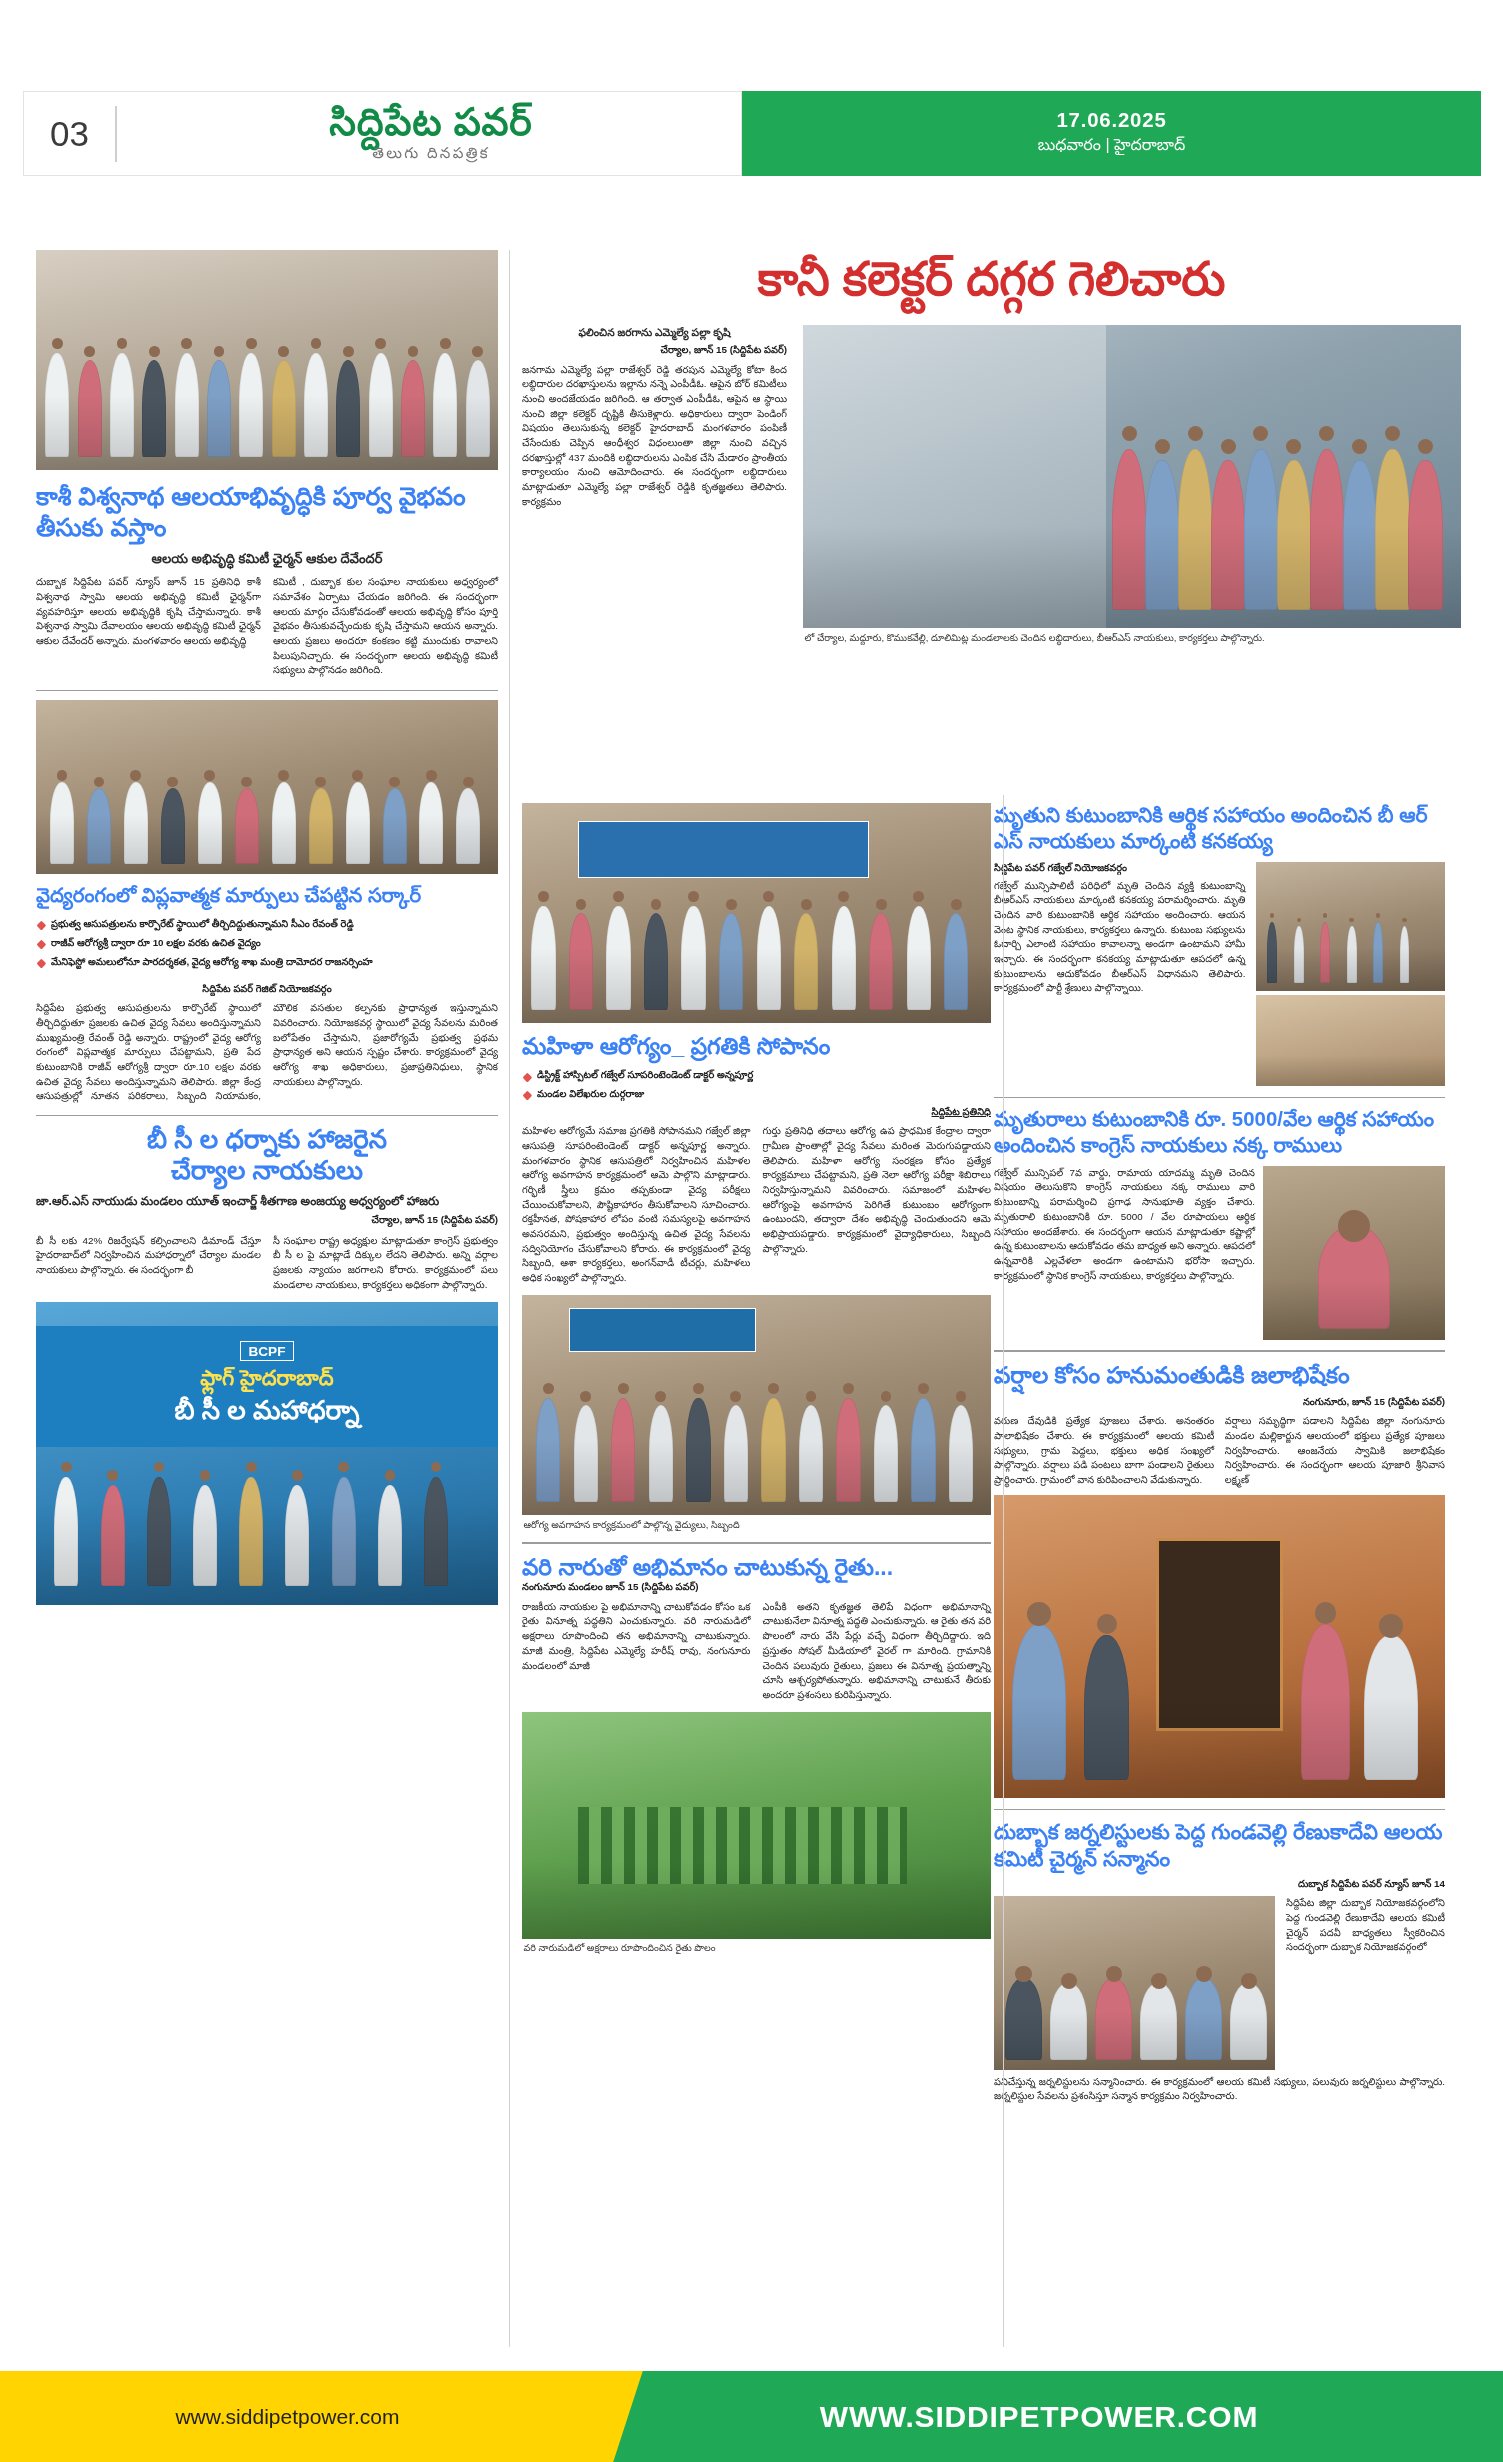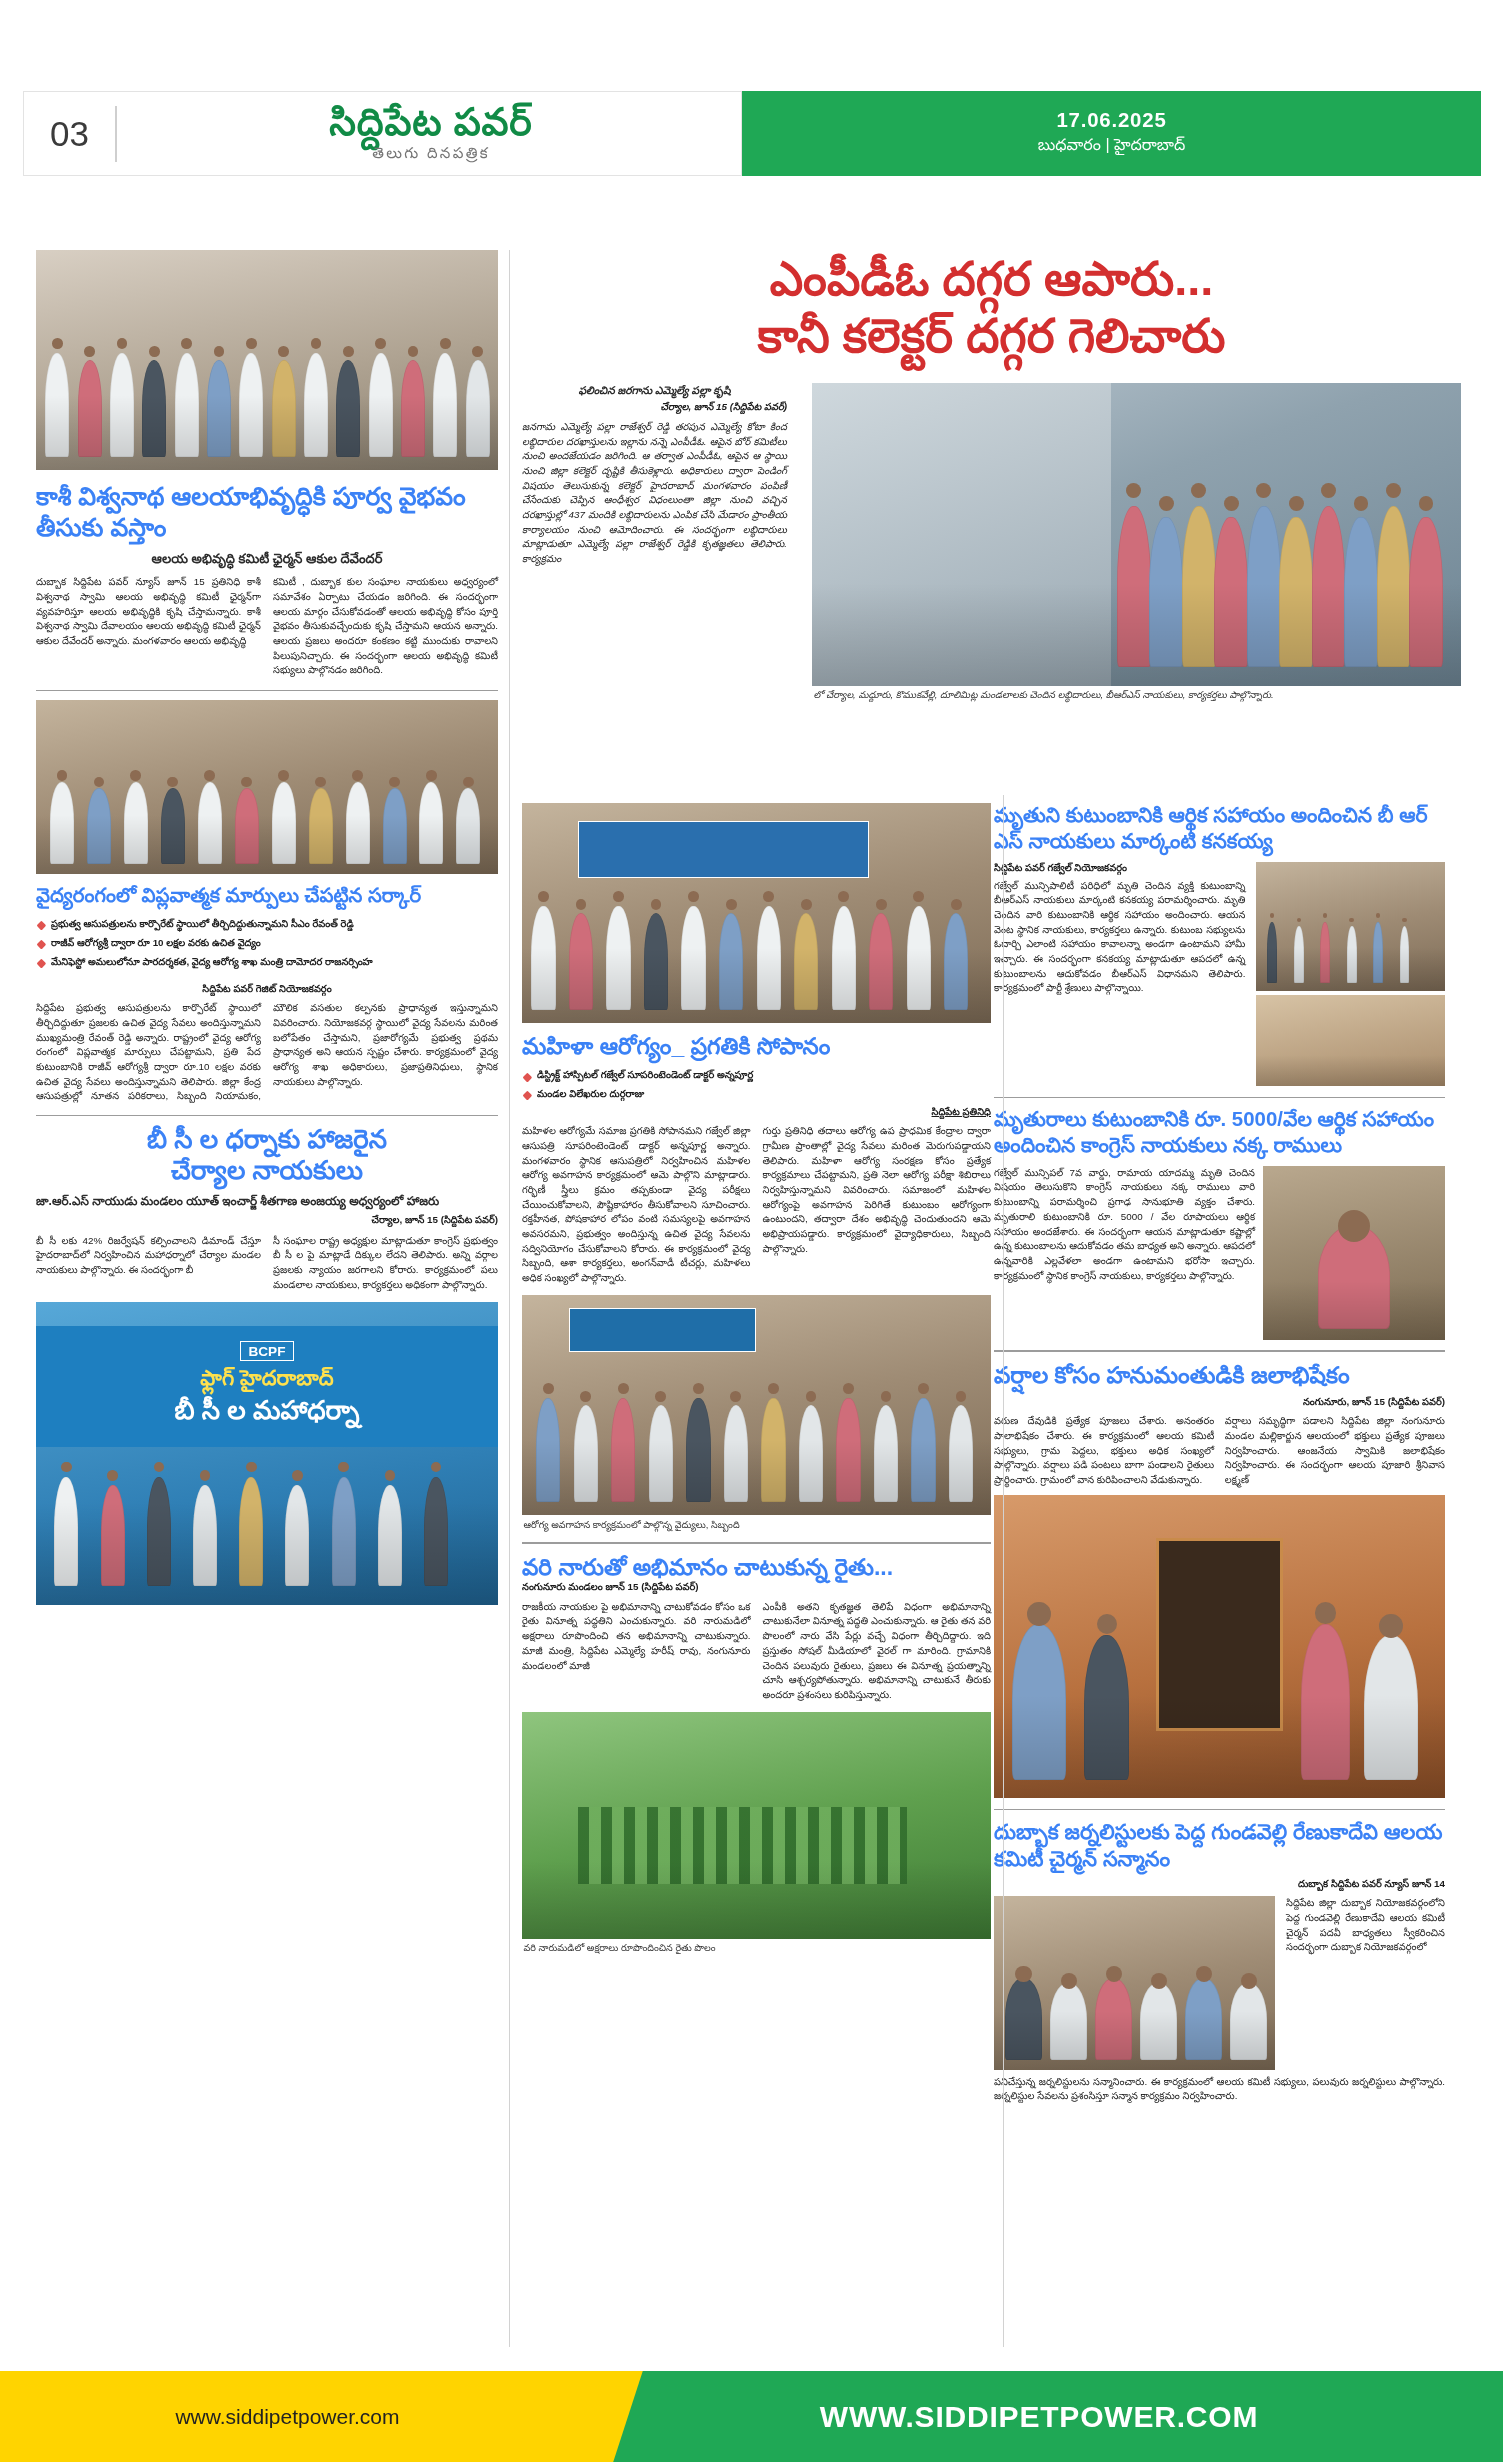--- a/index.html
+++ b/index.html
@@ -226,24 +226,23 @@
           <i class="sc" style="left:44%"></i>
           <i style="left:54%"></i>
         <i class="sb" style="left:64%"></i>
           <i style="left:74%"></i>
           <i class="dk" style="left:84%"></i>
       </div>
     </div>
   </div>
 
   <div class="col" style="left:522px; top:250px; width:939px;">
-    <div class="hl-te" style="font-size:47px; color:#d32f2f; text-align:center; line-height:1.22;">ఎంపీడీఓ దగ్గర ఆపారు...</div>
     <div class="hl-te" style="font-size:47px; color:#d32f2f; text-align:center; line-height:1.22;">కానీ కలెక్టర్‌ దగ్గర గెలిచారు</div>
 
-    <div style="display:flex; gap:25px; margin-top:18px;font-style:italic;">
+    <div style="display:flex; gap:16px; margin-top:18px;">
       <div style="width:265px;">
         <div class="sub-te" style="font-size:10.6px; font-weight:bold; text-align:center; line-height:1.35;">
           <span>ఫలించిన జరగాను ఎమ్మెల్యే పల్లా కృషి</span>
         </div>
         <div class="dateline" style="margin-top:4.5px;">చేర్యాల, జూన్ 15 (సిద్దిపేట పవర్)</div>
         <div class="body-te" style="margin-top:4.5px;">జనగామ ఎమ్మెల్యే పల్లా రాజేశ్వర్‌ రెడ్డి తరపున ఎమ్మెల్యే కోటా కింద లబ్ధిదారుల దరఖాస్తులను ఇల్లాను నన్నె ఎంపీడీఓ. ఆపైన బోర్ కమిటీలు నుంచి అందజేయడం జరిగింది. ఆ తర్వాత ఎంపీడీఓ, ఆపైన ఆ స్థాయి నుంచి జిల్లా కలెక్టర్‌ దృష్టికి తీసుకెళ్లారు. అధికారులు ద్వారా పెండింగ్ విషయం తెలుసుకున్న కలెక్టర్‌ హైదరాబాద్ మంగళవారం పంపిణీ చేసేందుకు చెప్పిన ఆంధీశ్వర విధంలుంతా జిల్లా నుంచి వచ్చిన దరఖాస్తుల్లో 437 మందికి లబ్ధిదారులను ఎంపిక చేసి మేడారం ప్రాంతీయ కార్యాలయం నుంచి ఆమోదించారు. ఈ సందర్భంగా లబ్ధిదారులు మాట్లాడుతూ ఎమ్మెల్యే పల్లా రాజేశ్వర్‌ రెడ్డికి కృతజ్ఞతలు తెలిపారు. కార్యక్రమం</div>
       </div>
       <div style="flex:1;">
         <div class="photo" style="width:100%;height:303px;">
           <div style="position:absolute;left:0;top:0;width:46%;height:100%;background:linear-gradient(160deg,#cfd8dd,#9aa9b3);"></div>

